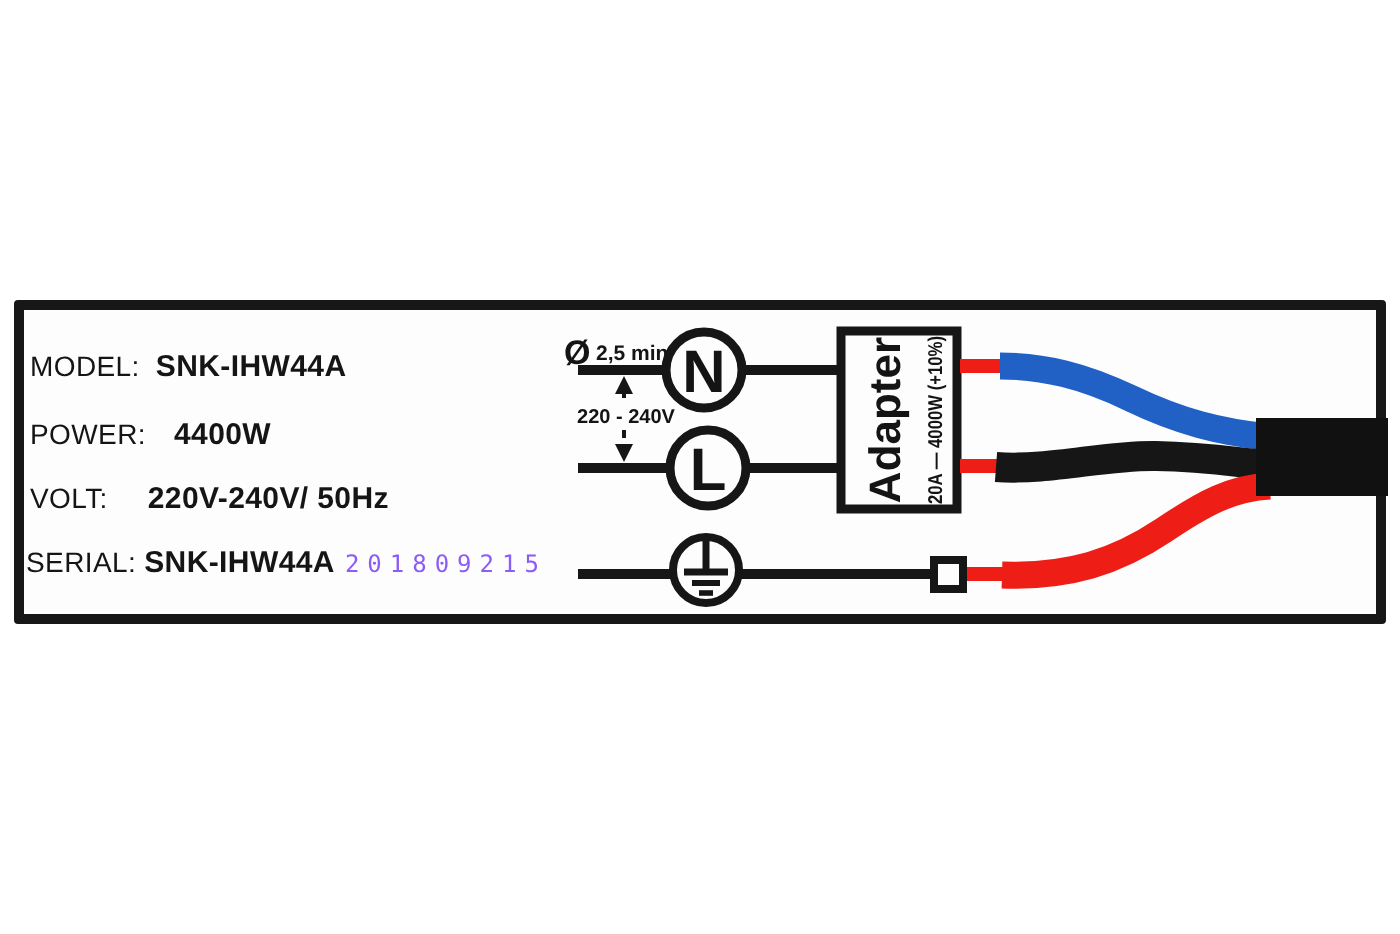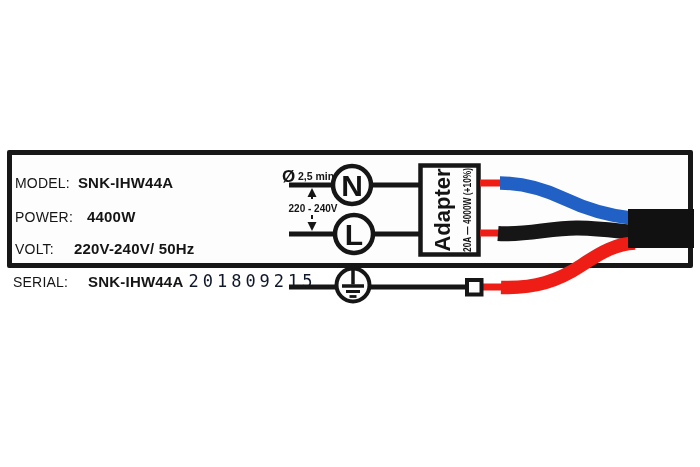--- a/index.html
+++ b/index.html
@@ -4,37 +4,37 @@
 <style>
   html,body{margin:0;padding:0;}
   body{
     width:700px;height:467px;position:relative;overflow:hidden;
     background:#ffffff;
     font-family:"Liberation Sans", sans-serif;
   }
   .stage{position:absolute;inset:0;}
   
   .plate{
-    position:absolute;left:7px;top:150px;width:686px;height:118px;
+    position:absolute;left:7px;top:150px;width:686px;height:162px;
     box-sizing:border-box;border:5px solid #171717;border-radius:2px;
     background:#fdfdfd;
   }
   .spec{
     position:absolute;left:3px;white-space:nowrap;line-height:18px;
     color:#151515;font-size:14px;letter-spacing:.2px;
   }
   .spec .k{font-weight:400;}
   .spec .v{font-weight:700;font-size:15px;}
   .r0{top:19px;} .r0 .k{margin-right:8px;}
   .r1{top:53px;} .r1 .k{margin-right:14px;}
   .r2{top:85px;} .r2 .k{margin-right:20px;text-align:right;}
-  .r3{top:117px;left:1px;} .r3 .k{margin-right:20px;}
+  .r3{top:117px;left:1px;} .r3 .k{margin-right:4px;}
   .digits{
     font-family:"DejaVu Sans Mono", monospace;
-    font-weight:400;font-size:17px;letter-spacing:4px;margin-left:5px;color:#0f172a;
+    font-weight:400;font-size:12px;letter-spacing:4px;margin-left:5px;color:#8b5cf6;
   }
   
   svg.schematic{position:absolute;left:0;top:0;}
   .t{font-family:"Liberation Sans", sans-serif;font-weight:700;fill:#141414;}
   .terminal-letter{font-size:30px;}
   .dim-text{font-size:10px;}
   .gauge-sym{font-size:17px;}
   .gauge-note{font-size:10.5px;}
   .adapter-title{font-size:22px;}
   .adapter-rating{font-size:10px;}

